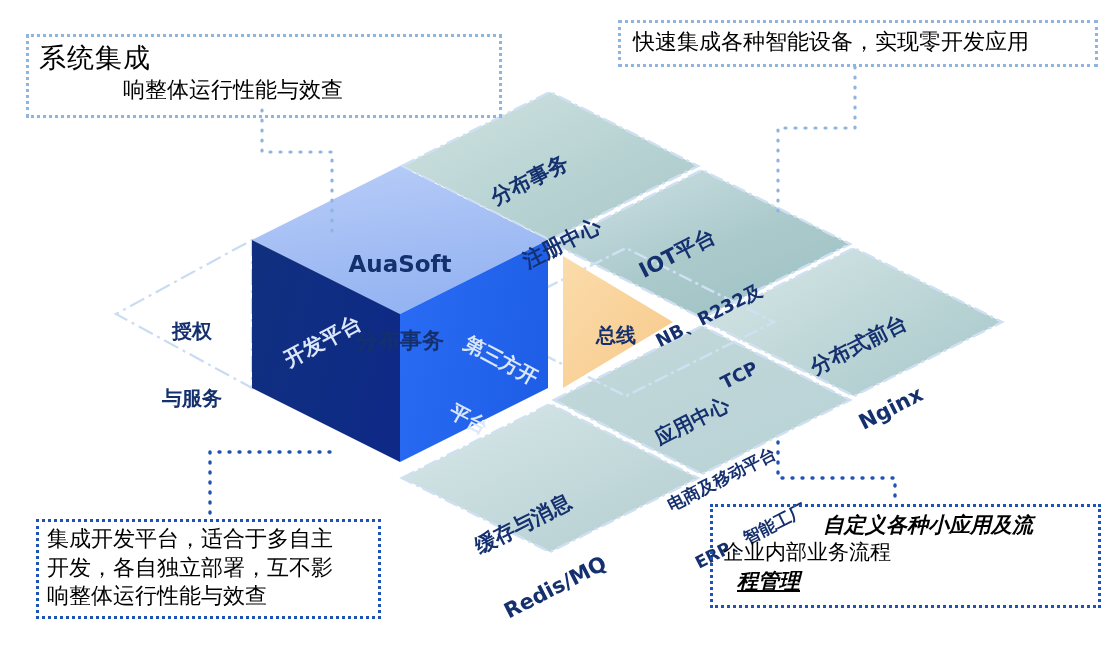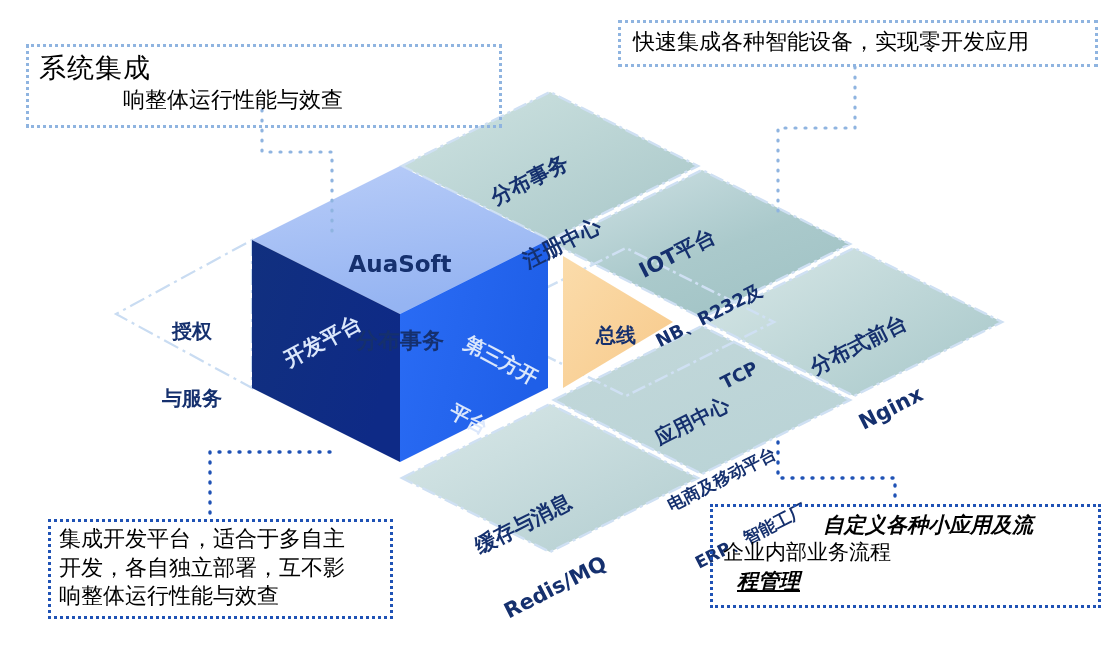--- a/index.html
+++ b/index.html
@@ -31,21 +31,21 @@
   .callout.light {
     border: 3px dotted #8fb4e0;
   }
   .callout.dark {
     border: 3px dotted #1f52b5;
   }
   .callout .line {
     white-space: pre;
   }
   #callout-system-integration {
-    left: 26px; top: 44px;
+    left: 26px; top: 34px;
     width: 476px; height: 84px;
     padding: 3px 8px 0 10px;
     font-family: "DejaVu Serif", "Liberation Serif", serif;
   }
   #callout-system-integration .l1 {
     font-size: 27px;
     letter-spacing: 1px;
   }
   #callout-system-integration .l2 {
     font-size: 22px;
@@ -53,21 +53,21 @@
     margin-top: 1px;
   }
   #callout-iot-devices {
     left: 618px; top: 20px;
     width: 480px; height: 47px;
     padding: 5px 10px 0 12px;
     font-family: "DejaVu Serif", "Liberation Serif", serif;
     font-size: 22px;
   }
   #callout-dev-platform {
-    left: 48px; top: 519px;
+    left: 36px; top: 519px;
     width: 345px; height: 100px;
     padding: 3px 6px 0 8px;
     font-family: "DejaVu Serif", "Liberation Serif", serif;
     font-size: 22px;
     line-height: 1.30;
   }
   #callout-business-process {
     left: 710px; top: 504px;
     width: 391px; height: 104px;
     padding: 4px 8px 0 10px;

